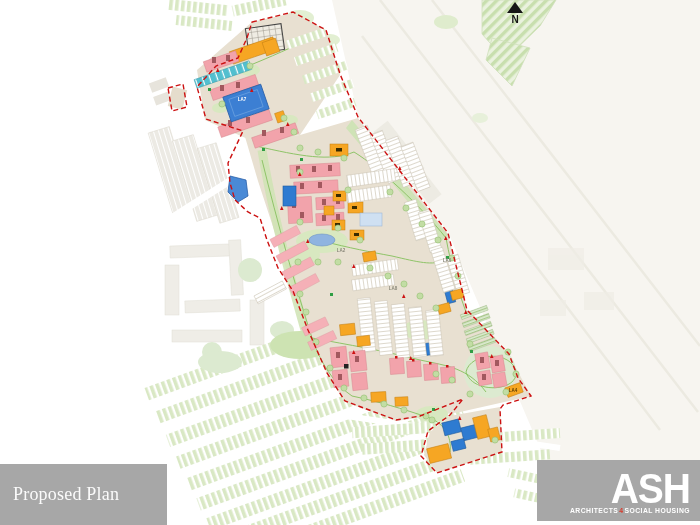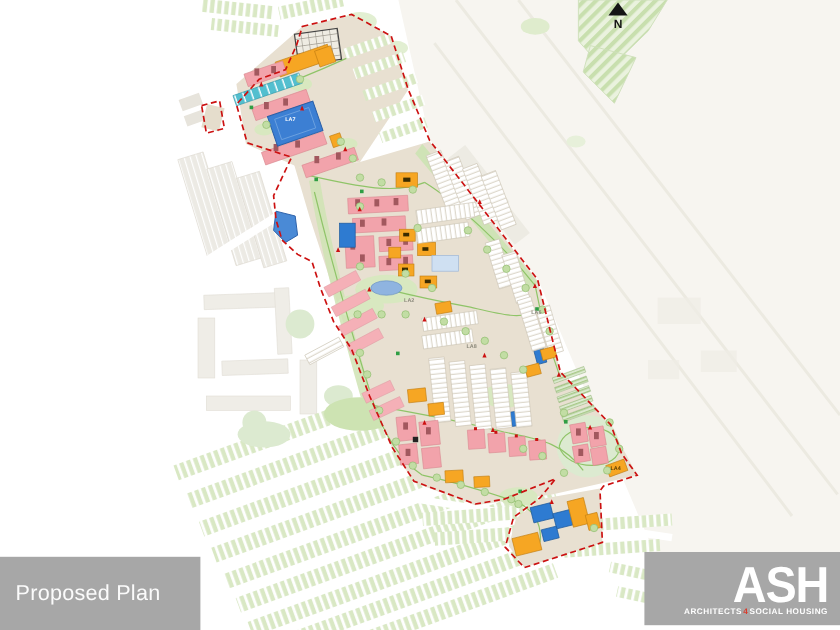--- a/index.html
+++ b/index.html
@@ -1,21 +1,21 @@
 <!DOCTYPE html>
 <html><head>
 <meta charset="utf-8">
 <style>
   html,body{margin:0;padding:0;background:#ffffff;}
   #page{position:relative;width:700px;height:525px;background:#ffffff;overflow:hidden;
         font-family:"Liberation Sans",sans-serif;}
   #map-wrap{position:absolute;inset:0;}
   svg{display:block;}
   .footer-title{position:absolute;left:0;top:464px;width:167px;height:61px;background:#a7a7a7;
-      display:flex;align-items:center;box-sizing:border-box;padding-left:13px;}
+      display:flex;align-items:center;box-sizing:border-box;padding-left:13px;font-family:Liberation Serif, serif;}
   .footer-title span{color:#fbfbfb;font-size:18px;letter-spacing:.2px;}
   .logo-box{position:absolute;left:537px;top:460px;width:163px;height:61px;background:#a7a7a7;
       display:flex;flex-direction:column;align-items:flex-end;justify-content:flex-end;
       box-sizing:border-box;padding:0 10px 7px 0;}
   .logo-name{color:#ffffff;font-size:39px;font-weight:bold;line-height:.8;letter-spacing:-1px;
       transform:scaleY(1.08);transform-origin:bottom right;}
   .logo-tag{margin-top:2px;font-size:6.8px;font-weight:bold;letter-spacing:.45px;color:#ffffff;
       white-space:nowrap;}
   .logo-tag .num{color:#d93a2b;padding:0 1px;}
 </style>

